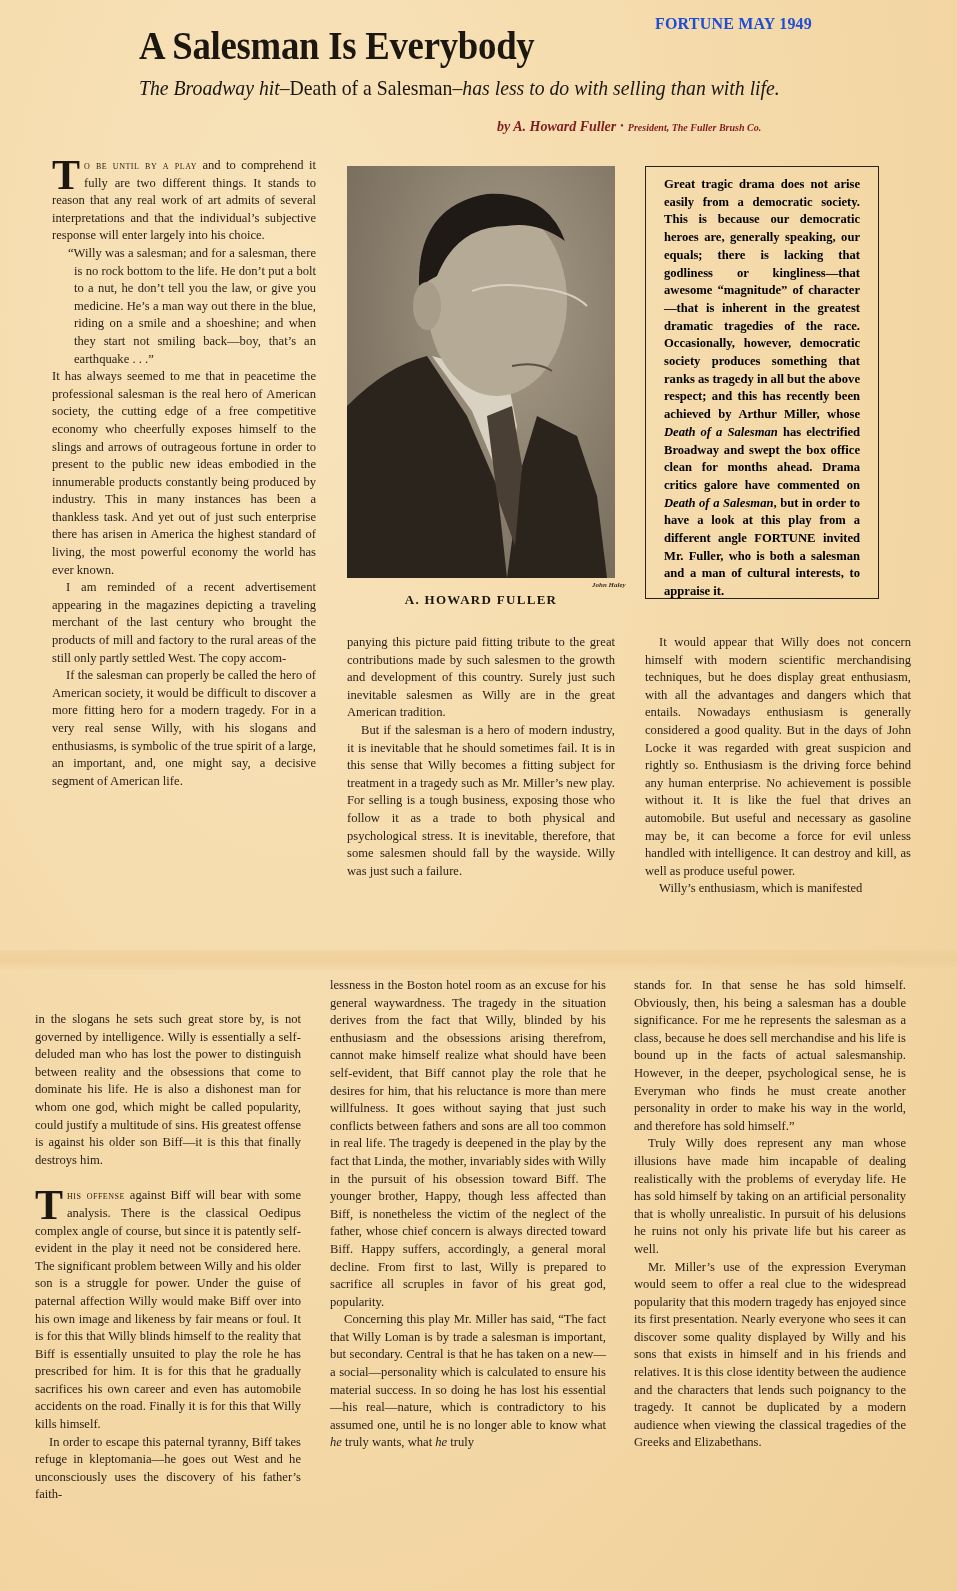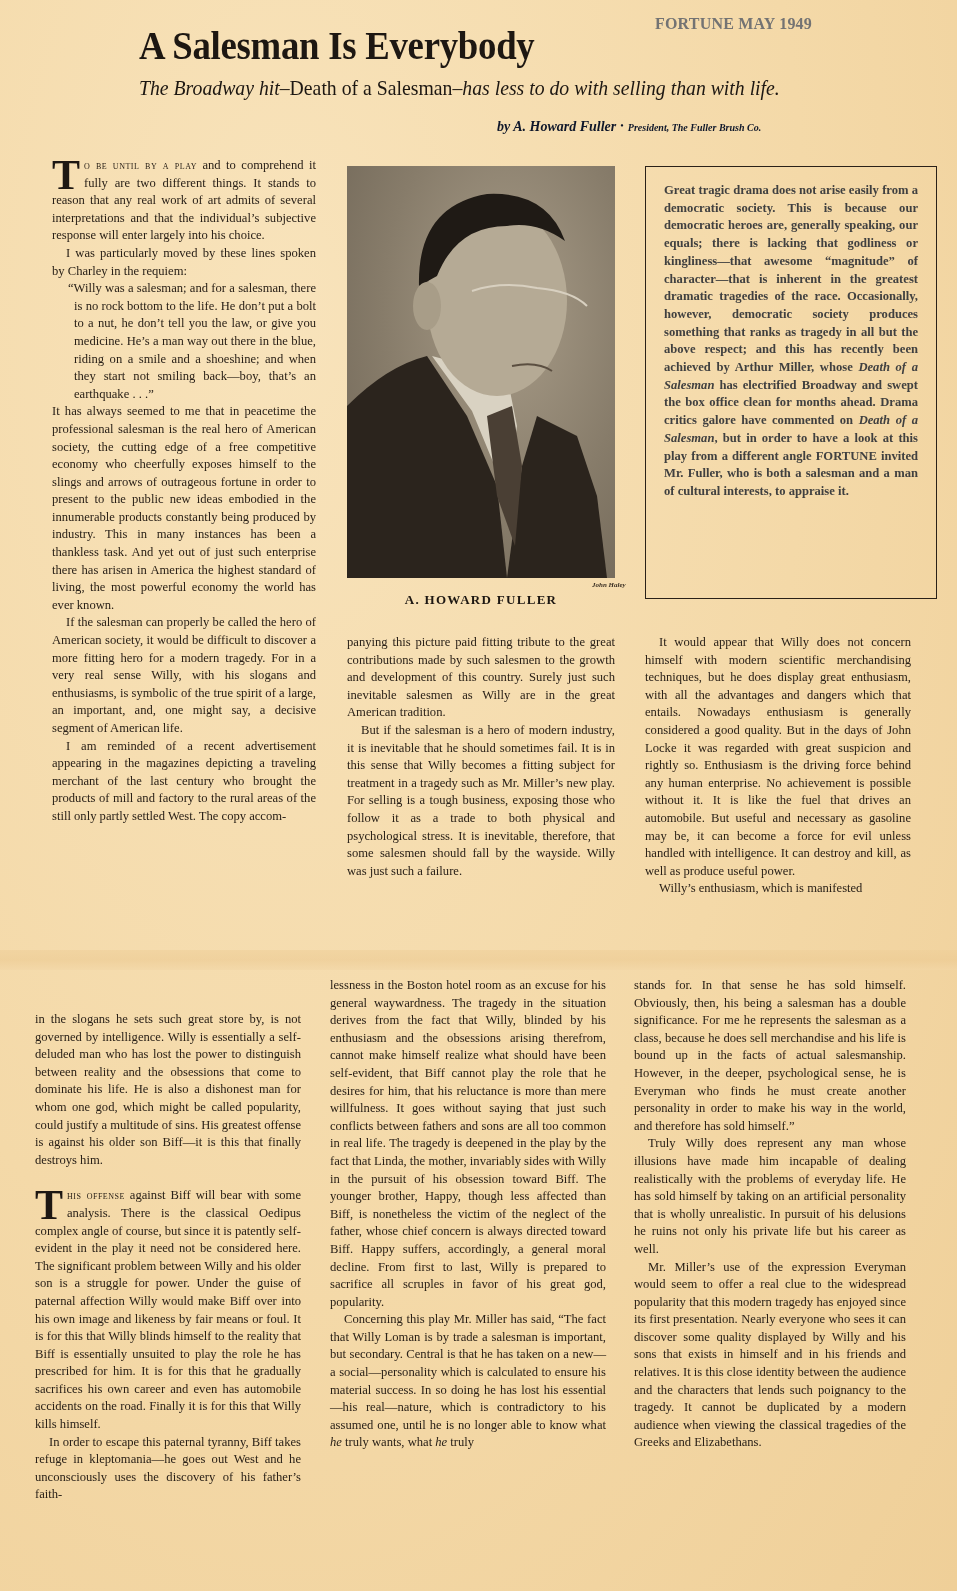--- a/index.html
+++ b/index.html
@@ -7,39 +7,39 @@
     width: 957px; height: 1591px; overflow: hidden;
     background: #f6ddb0;
     background-image: radial-gradient(ellipse at 30% 20%, #f8e3bb 0%, #f4d9a8 55%, #efcf98 100%);
     color: #2a2118;
     font-family: "Liberation Serif", "DejaVu Serif", serif;
     position: relative;
   }
   .page { position: absolute; inset: 0; }
   .tag {
     position: absolute; left: 655px; top: 15px;
-    color: #737373; font-weight: bold; font-size: 16px;
+    color: #1d4ed8; font-weight: bold; font-size: 16px;
     font-family: "Liberation Serif", serif; letter-spacing: 0.2px;
   }
   .title {
     position: absolute; left: 139px; top: 22px;
     font-size: 40px; font-weight: bold; color: #1d1712;
     font-family: "Liberation Serif", serif; letter-spacing: -0.3px;
     transform: scaleX(0.92); transform-origin: left top;
     white-space: nowrap;
   }
   .subtitle {
     position: absolute; left: 139px; top: 76px;
     font-size: 21px; color: #1d1712; white-space: nowrap;
     transform: scaleX(0.94); transform-origin: left top;
   }
   .subtitle i { font-style: italic; }
   .byline {
     position: absolute; left: 497px; top: 119px;
-    font-size: 14px; white-space: nowrap; color: #0f172a;
+    font-size: 14px; white-space: nowrap; color: #7f1d1d;
   }
   .byline .by { font-style: italic; font-weight: bold; }
   .byline .dot { margin: 0 4px; font-size: 10px; vertical-align: 2px; }
   .byline .role { font-style: italic; font-weight: bold; font-size: 10px; }
 
   .col {
     position: absolute;
     font-size: 12.6px; line-height: 17.6px;
     text-align: justify; color: #2a2118;
     font-family: "Liberation Serif", serif;
@@ -62,25 +62,25 @@
   .photo svg { width: 100%; height: 100%; display: block; }
   .credit {
     position: absolute; left: 592px; top: 581px; font-size: 7px; font-style: italic;
     font-weight: bold; color: #3a2f22;
   }
   .caption {
     position: absolute; left: 347px; top: 592px; width: 268px; text-align: center;
     font-size: 13px; font-weight: bold; letter-spacing: 1.3px; color: #1d1712;
   }
   .sidebar {
-    position: absolute; left: 645px; top: 166px; width: 292px; height: 433px;
+    position: absolute; left: 645px; top: 166px; width: 234px; height: 433px;
     border: 1.5px solid #2a2118; box-sizing: border-box;
-    padding: 15px 18px 8px 18px;
+    padding: 9px 18px 8px 18px;
     font-size: 12.6px; line-height: 17.7px; font-weight: bold;
-    text-align: justify; color: #404040;
+    text-align: justify; color: #000000;
   }
   .sidebar i { font-style: italic; }
   .fold {
     position: absolute; left: 0; top: 950px; width: 957px; height: 20px;
     background: linear-gradient(#efcf99, #ecca92 50%, #f2d6a6);
     opacity: 0.6;
   }
 </style>
 </head>
 <body>
@@ -96,25 +96,24 @@
   </div>
 
   <div class="byline">
     <span class="by">by A. Howard Fuller</span><span class="dot">•</span><span class="role">President, The Fuller Brush Co.</span>
   </div>
 
   <div class="col" style="left:52px; top:157px; width:264px;">
     <p class="noindent">
       <span class="dropcap">T</span><span class="smallcaps">o be until by a play</span><span> and to comprehend it fully are two different things. It stands to reason that any real work of art admits of several interpretations and that the individual’s subjective response will enter largely into his choice.</span>
     </p>
-    <p>I was particularly moved by these lines spoken by Charley in the requiem:</p>
     <p class="quote">“Willy was a salesman; and for a salesman, there is no rock bottom to the life. He don’t put a bolt to a nut, he don’t tell you the law, or give you medicine. He’s a man way out there in the blue, riding on a smile and a shoeshine; and when they start not smiling back—boy, that’s an earthquake . . .”</p>
     <p class="noindent">It has always seemed to me that in peacetime the professional salesman is the real hero of American society, the cutting edge of a free competitive economy who cheerfully exposes himself to the slings and arrows of outrageous fortune in order to present to the public new ideas embodied in the innumerable products constantly being produced by industry. This in many instances has been a thankless task. And yet out of just such enterprise there has arisen in America the highest standard of living, the most powerful economy the world has ever known.</p>
+    <p>I am reminded of a recent advertisement appearing in the magazines depicting a traveling merchant of the last century who brought the products of mill and factory to the rural areas of the still only partly settled West. The copy accom-</p>
     <p>If the salesman can properly be called the hero of American society, it would be difficult to discover a more fitting hero for a modern tragedy. For in a very real sense Willy, with his slogans and enthusiasms, is symbolic of the true spirit of a large, an important, and, one might say, a decisive segment of American life.</p>
-    <p>I am reminded of a recent advertisement appearing in the magazines depicting a traveling merchant of the last century who brought the products of mill and factory to the rural areas of the still only partly settled West. The copy accom-</p>
   </div>
 
   <div class="photo">
     <svg viewBox="0 0 268 412" preserveAspectRatio="none">
       <path d="M0 240 Q40 200 80 190 L120 250 L150 320 L160 412 L0 412 Z" fill="#2b241d"></path>
       <path d="M160 412 L175 300 L190 250 L230 270 L250 330 L260 412 Z" fill="#2b241d"></path>
       <path d="M85 190 L125 245 L160 330 L170 260 L160 210 Z" fill="#d9d2c2"></path>
       <path d="M140 250 L165 240 L175 300 L168 380 L150 330 Z" fill="#4a3f34"></path>
       <ellipse cx="150" cy="135" rx="70" ry="95" fill="#b5aa95"></ellipse>
       <path d="M72 120 Q70 40 140 28 Q200 25 218 75 Q190 55 160 60 Q110 60 90 110 Z" fill="#1f1a15"></path>

